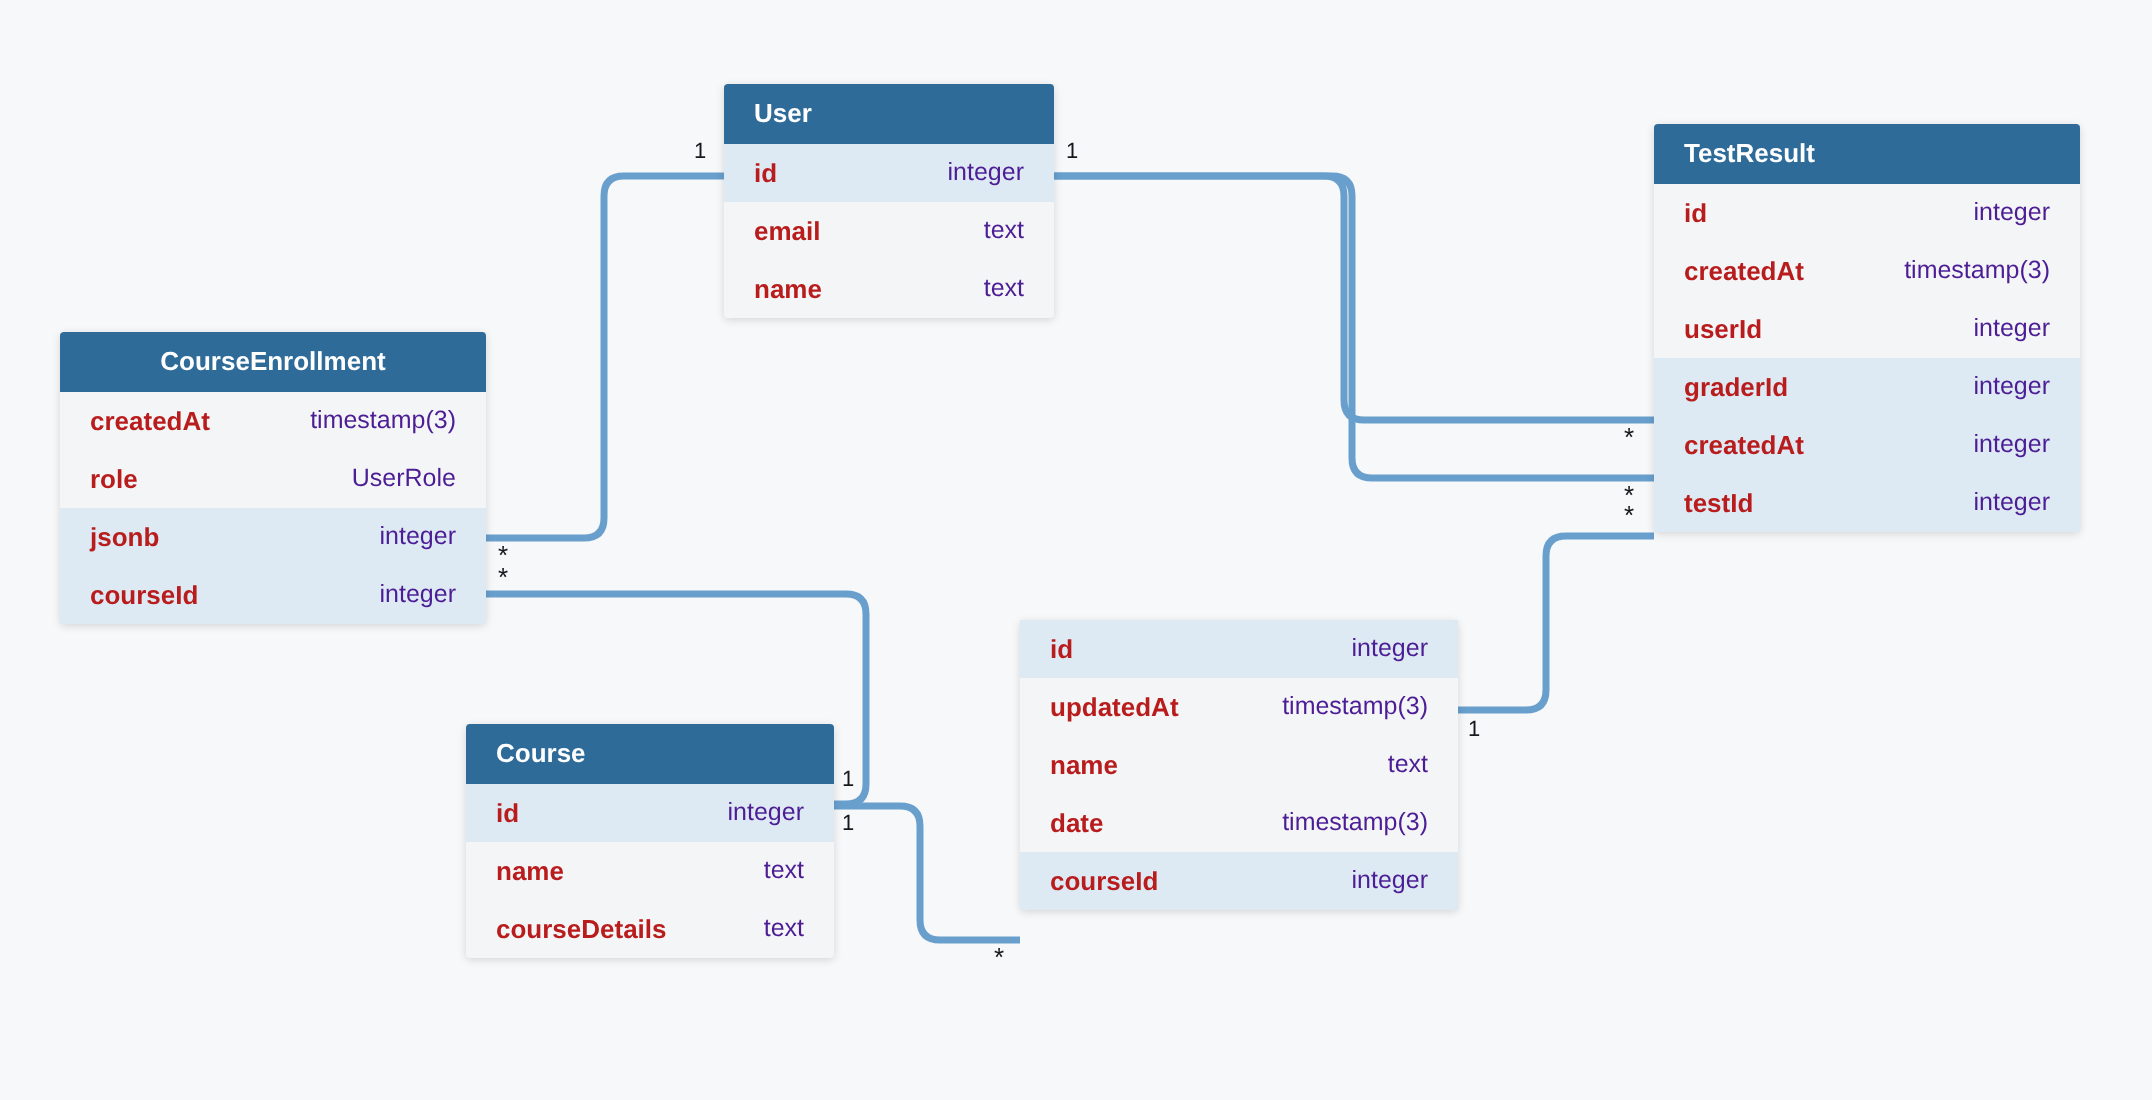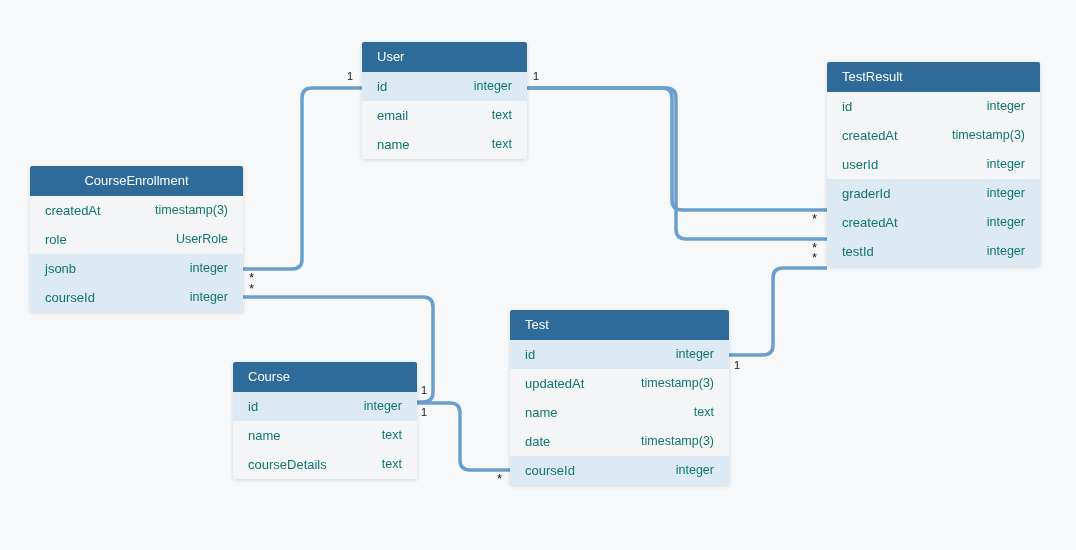--- a/index.html
+++ b/index.html
@@ -24,35 +24,35 @@
     background:#f4f5f6;
     box-shadow:0 1px 4px rgba(0,0,0,0.14);
     border-radius:2px;
   }
   .entity .thead{
     height:30px;
     line-height:30px;
     background:#2e6b99;
     color:#ffffff;
     font-size:13px;
-    font-weight:normal;
+    font-weight:bold;
     padding:0 15px;
     border-radius:2px 2px 0 0;
   }
   .trow{
     height:29px;
     line-height:29px;
     display:flex;
     justify-content:space-between;
     padding:0 15px;
     font-size:13px;
   }
   .trow.hl{background:#ddeaf3;}
-  .fname{color:#0f766e;}
-  .ftype{color:#0f766e;font-size:12.5px;}
+  .fname{color:#b91c1c;font-weight:bold;}
+  .ftype{color:#4c1d95;font-size:12.5px;}
   .card{
     position:absolute;
     font-size:11px;
     color:#17191c;
     line-height:11px;
   }
   .card.many{font-size:13px;line-height:10px;}
 </style>
 </head>
 <body>
@@ -144,21 +144,20 @@
       <span class="fname">name</span>
       <span class="ftype">text</span>
     </div>
     <div class="trow">
       <span class="fname">courseDetails</span>
       <span class="ftype">text</span>
     </div>
   </div>
 
   <div class="entity" style="left:510px;top:310px;width:219px;">
-    <div class="thead">Test</div>
     <div class="trow hl">
       <span class="fname">id</span>
       <span class="ftype">integer</span>
     </div>
     <div class="trow">
       <span class="fname">updatedAt</span>
       <span class="ftype">timestamp(3)</span>
     </div>
     <div class="trow">
       <span class="fname">name</span>

